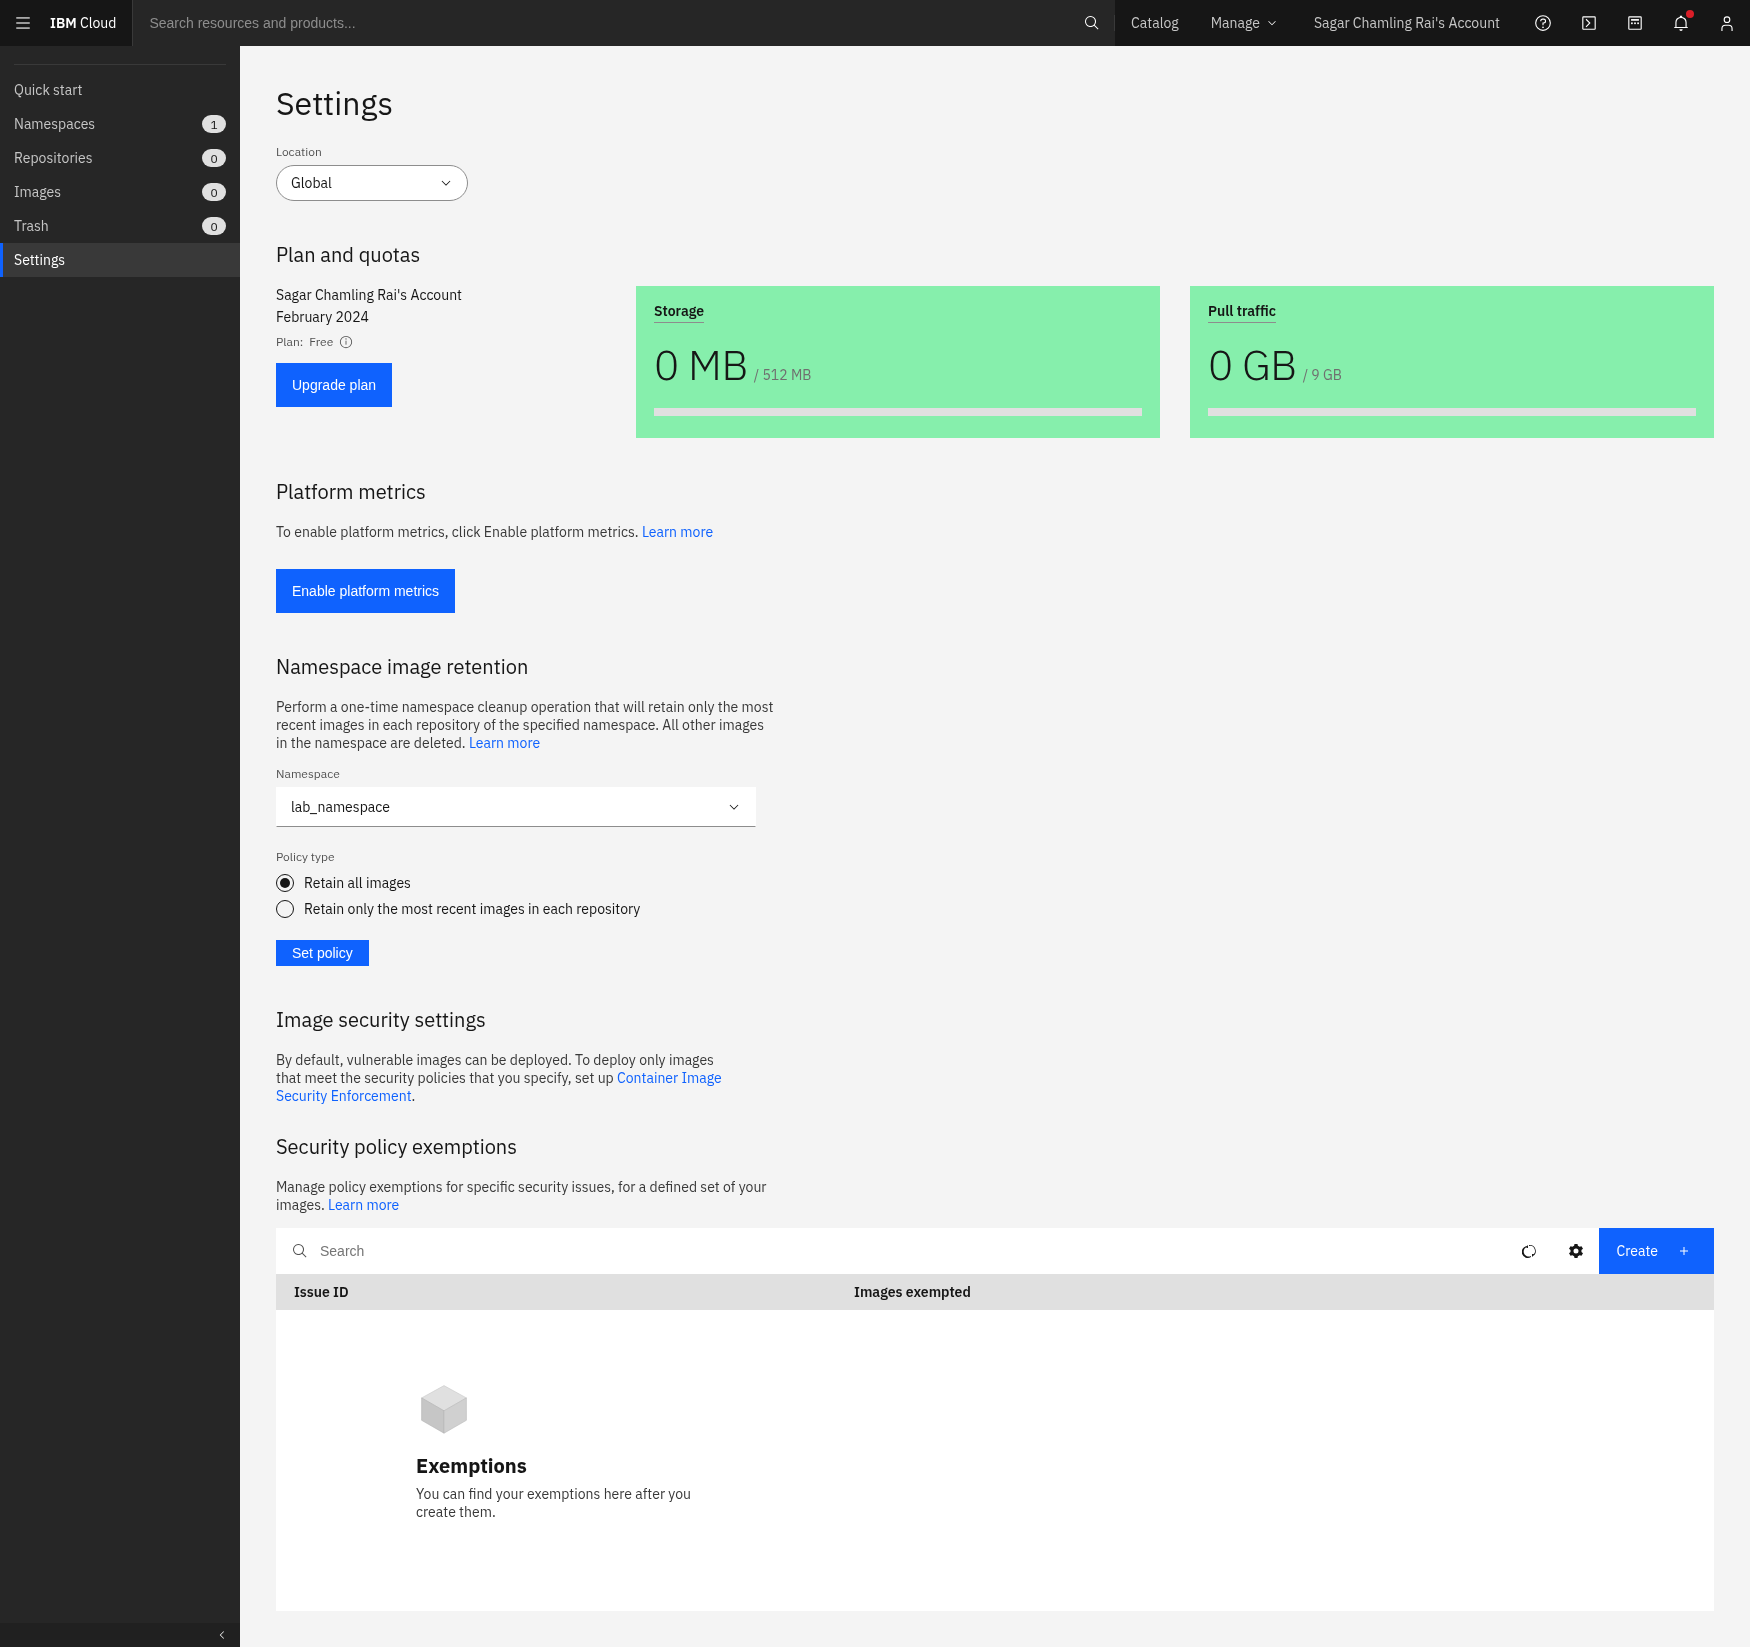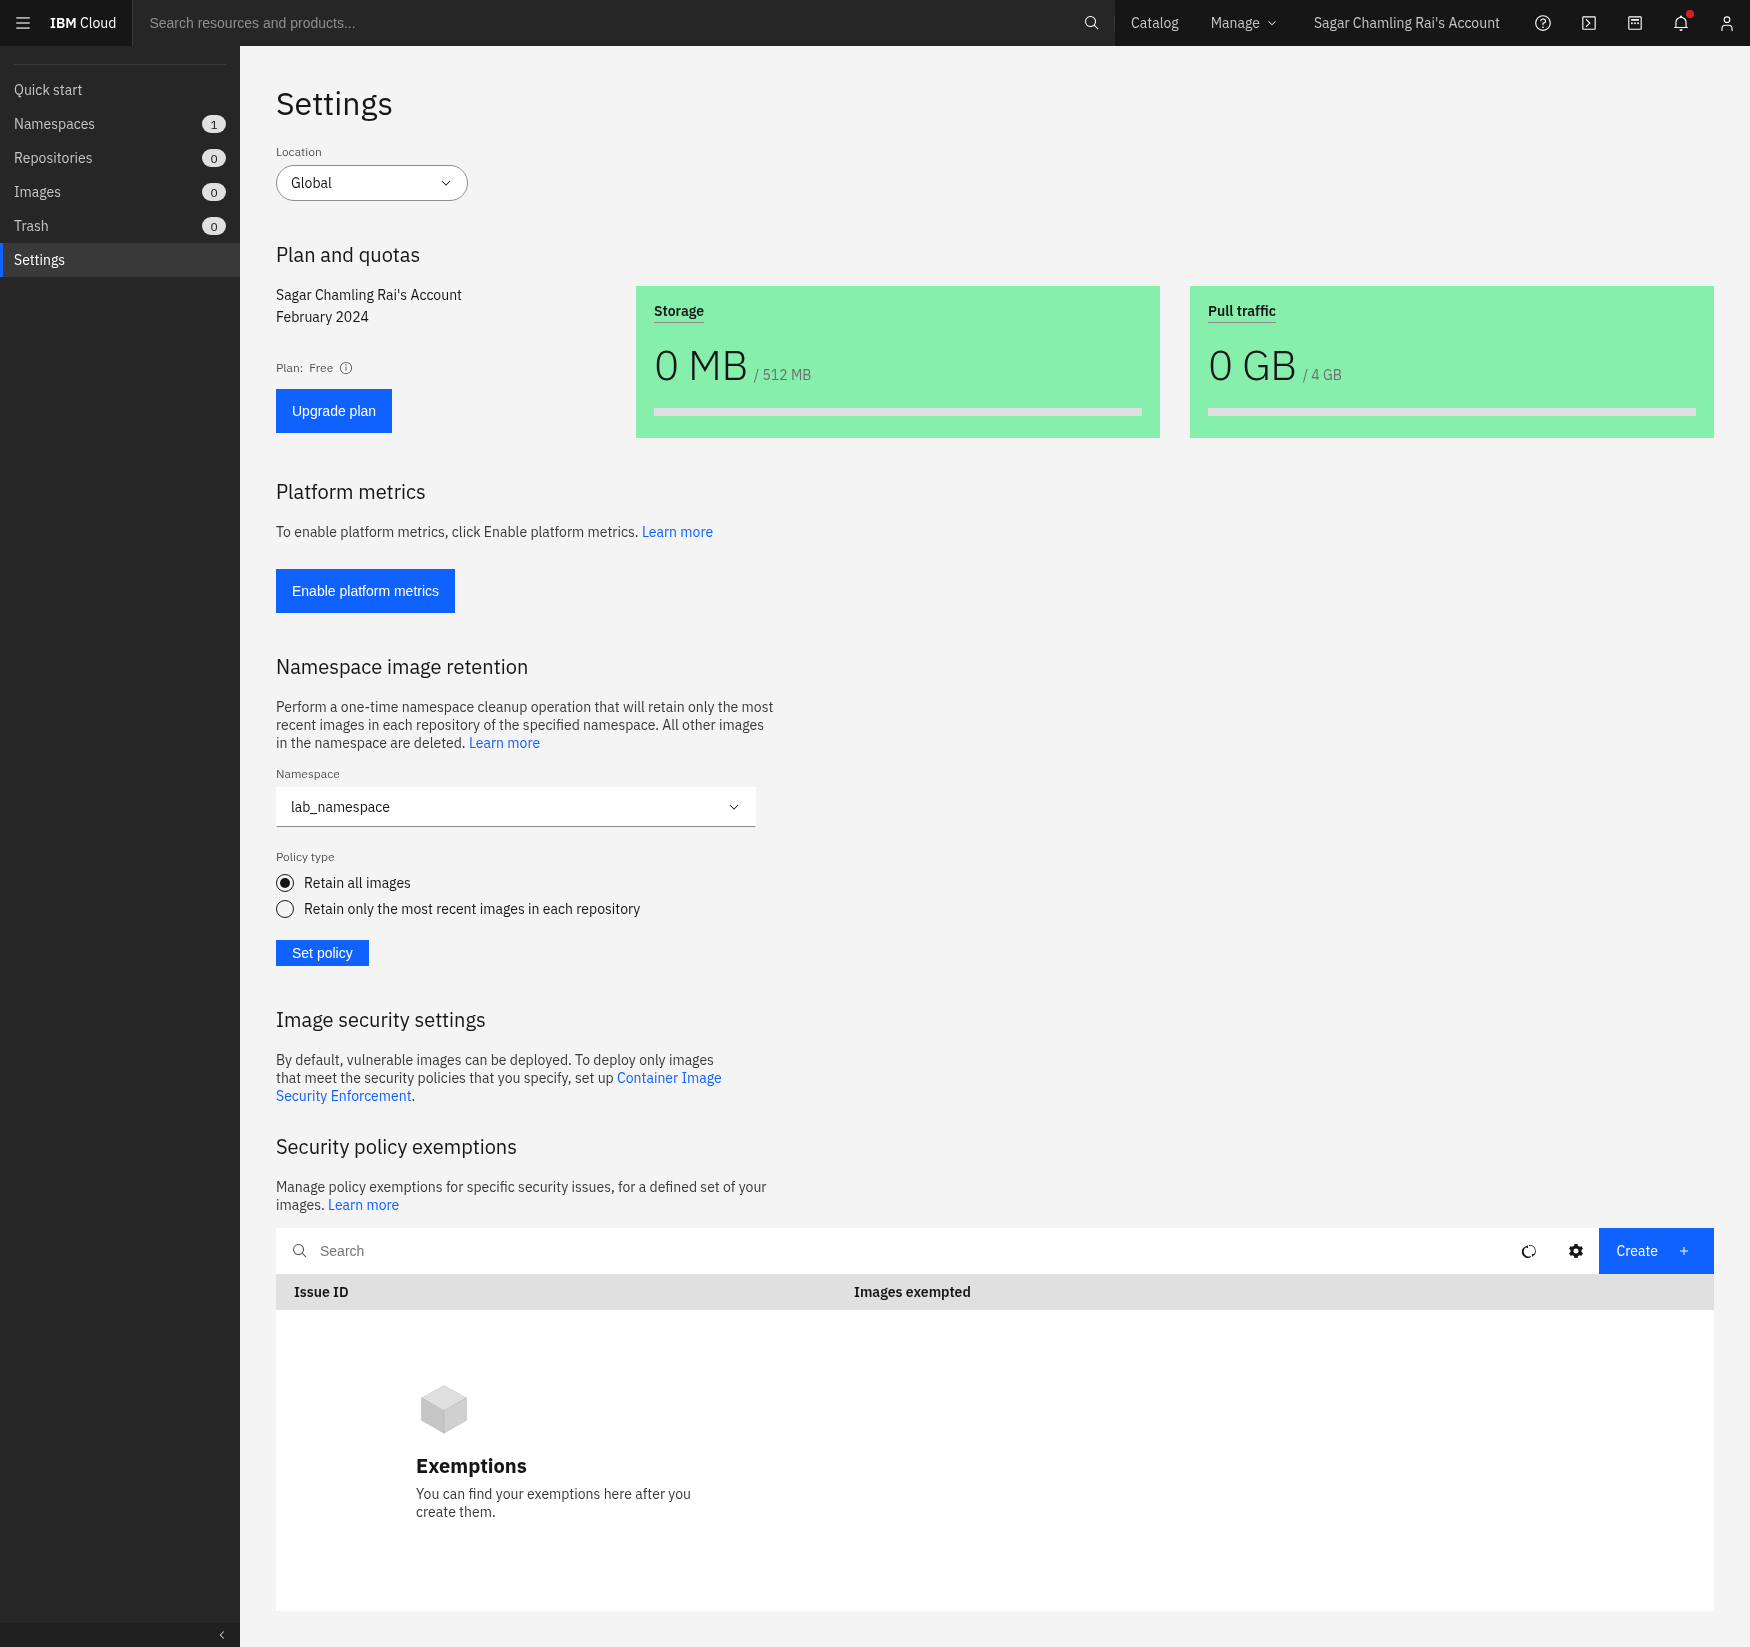--- a/index.html
+++ b/index.html
@@ -110,21 +110,21 @@
   }
   .select.simple { border:1px solid #8d8d8d; height:36px; }
   .select .chev-d { position:absolute; right:14px; top:50%; transform:translateY(-50%); }
   .section-h { font-size: 20px; font-weight: 400; margin: 40px 0 18px 0; color:#161616;}
   .section-h.tight { margin-top: 28px; }
 
   .plan-row { display:flex; gap: 30px; align-items:stretch; }
   .plan-meta { flex: 0 0 330px; }
   .plan-meta .acct { font-size: 14px; color: var(--text); }
   .plan-meta .date { font-size: 14px; color: var(--text); margin-top:4px;}
-  .plan-line { margin-top: 34px; font-size: 12px; color: var(--text-mute); display:flex; align-items:center; gap:6px;}
+  .plan-line { margin-top: 8px; font-size: 12px; color: var(--text-mute); display:flex; align-items:center; gap:6px;}
   .btn {
     display:inline-flex; align-items:center;
     background: var(--blue); color:#fff; border:none;
     height: 44px; padding: 0 16px; font-size:14px; cursor:pointer;
     margin-top: 14px;
   }
   .btn.sml { height: 26px; }
   .card {
     flex:1; background:#86efac; padding: 16px 18px 22px 18px;
     min-width: 0;
@@ -308,21 +308,21 @@
       <div class="big">
         <span class="big-val">0 MB</span>
         <span class="big-cap">/ 512 MB</span>
       </div>
       <div class="bar"></div>
     </div>
     <div class="card">
       <span class="card-title">Pull traffic</span>
       <div class="big">
         <span class="big-val">0 GB</span>
-        <span class="big-cap">/ 4 GB</span>
+        <span class="big-cap">/ 9 GB</span>
       </div>
       <div class="bar"></div>
     </div>
   </div>
 
   <h2 class="section-h">Platform metrics</h2>
   <p class="body-text">
     <span>To enable platform metrics, click Enable platform metrics.</span>
     <a class="inline-link">Learn more</a>
   </p>

